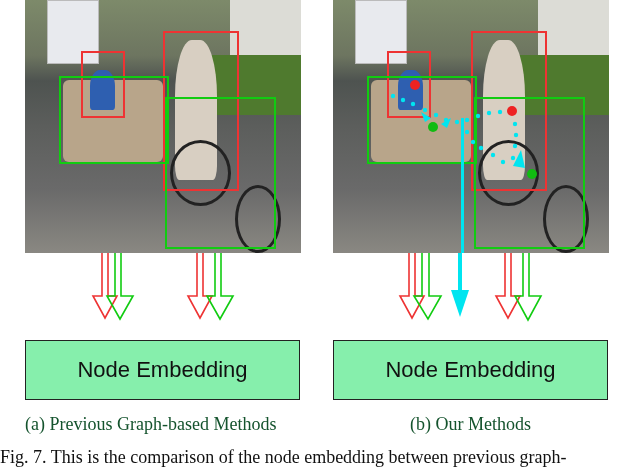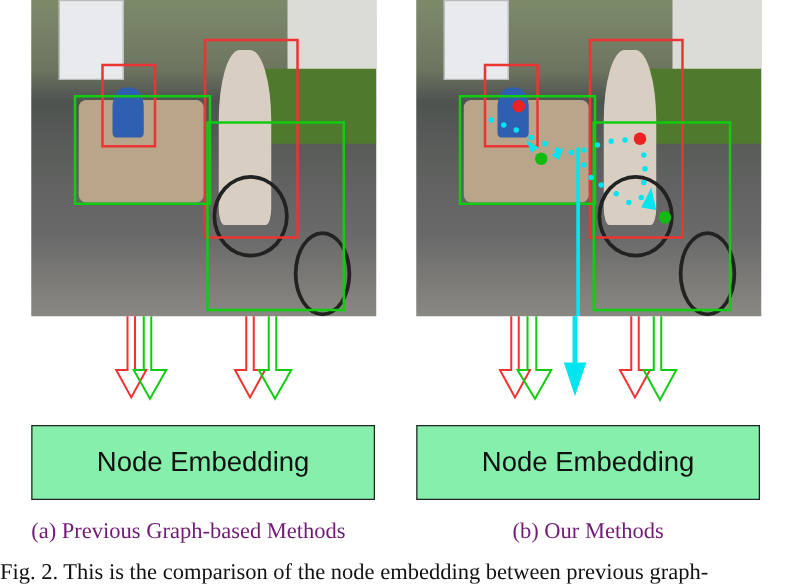--- a/index.html
+++ b/index.html
@@ -11,21 +11,21 @@
   .grass{position:absolute;background:#4f7a2e;}
   .couch{position:absolute;background:#b8a58a;border-radius:6px;}
   .person{position:absolute;border-radius:40% 40% 10% 10%;}
   .wheel{position:absolute;border:3px solid #222;border-radius:50%;}
   .bbox{position:absolute;box-sizing:border-box;border:2px solid;}
   .red{border-color:#ee3333;}
   .green{border-color:#11cc11;}
   svg.overlay{position:absolute;left:0;top:0;}
   .embed-box{position:absolute;box-sizing:border-box;border:1.5px solid #222;background:#86efac;
     display:flex;align-items:center;justify-content:center;font-family:"Liberation Sans",sans-serif;font-size:22px;color:#111;}
-  .sub{position:absolute;font-size:18px;color:#701a75;white-space:nowrap;}
+  .sub{position:absolute;font-size:18px;color:#14532d;white-space:nowrap;}
   .caption{position:absolute;left:0;top:447px;font-size:18px;color:#111;white-space:nowrap;}
 </style>
 </head>
 <body>
 
 <div>
   <div class="panel-photo" style="left:25px;">
     <div class="house" style="left:205px;top:0;width:71px;height:60px;"></div>
     <div class="grass" style="left:170px;top:55px;width:106px;height:60px;"></div>
     <div class="truck" style="left:22px;top:0;width:50px;height:62px;"></div>
@@ -109,13 +109,13 @@
     </g>
     <rect x="458" y="253" width="4" height="40" fill="#00e5f0"></rect>
     <polygon points="451,290 469,290 460,317" fill="#00e5f0"></polygon>
   </svg>
   <div class="embed-box" style="left:333px;top:340px;width:275px;height:60px;">
     <span>Node Embedding</span>
   </div>
   <div class="sub" style="left:410px;top:414px;">(b) Our Methods</div>
 </div>
 
-<div class="caption">Fig. 2.  This is the comparison of the node embedding between previous graph-</div>
+<div class="caption">Fig. 7.  This is the comparison of the node embedding between previous graph-</div>
 
 </body></html>

